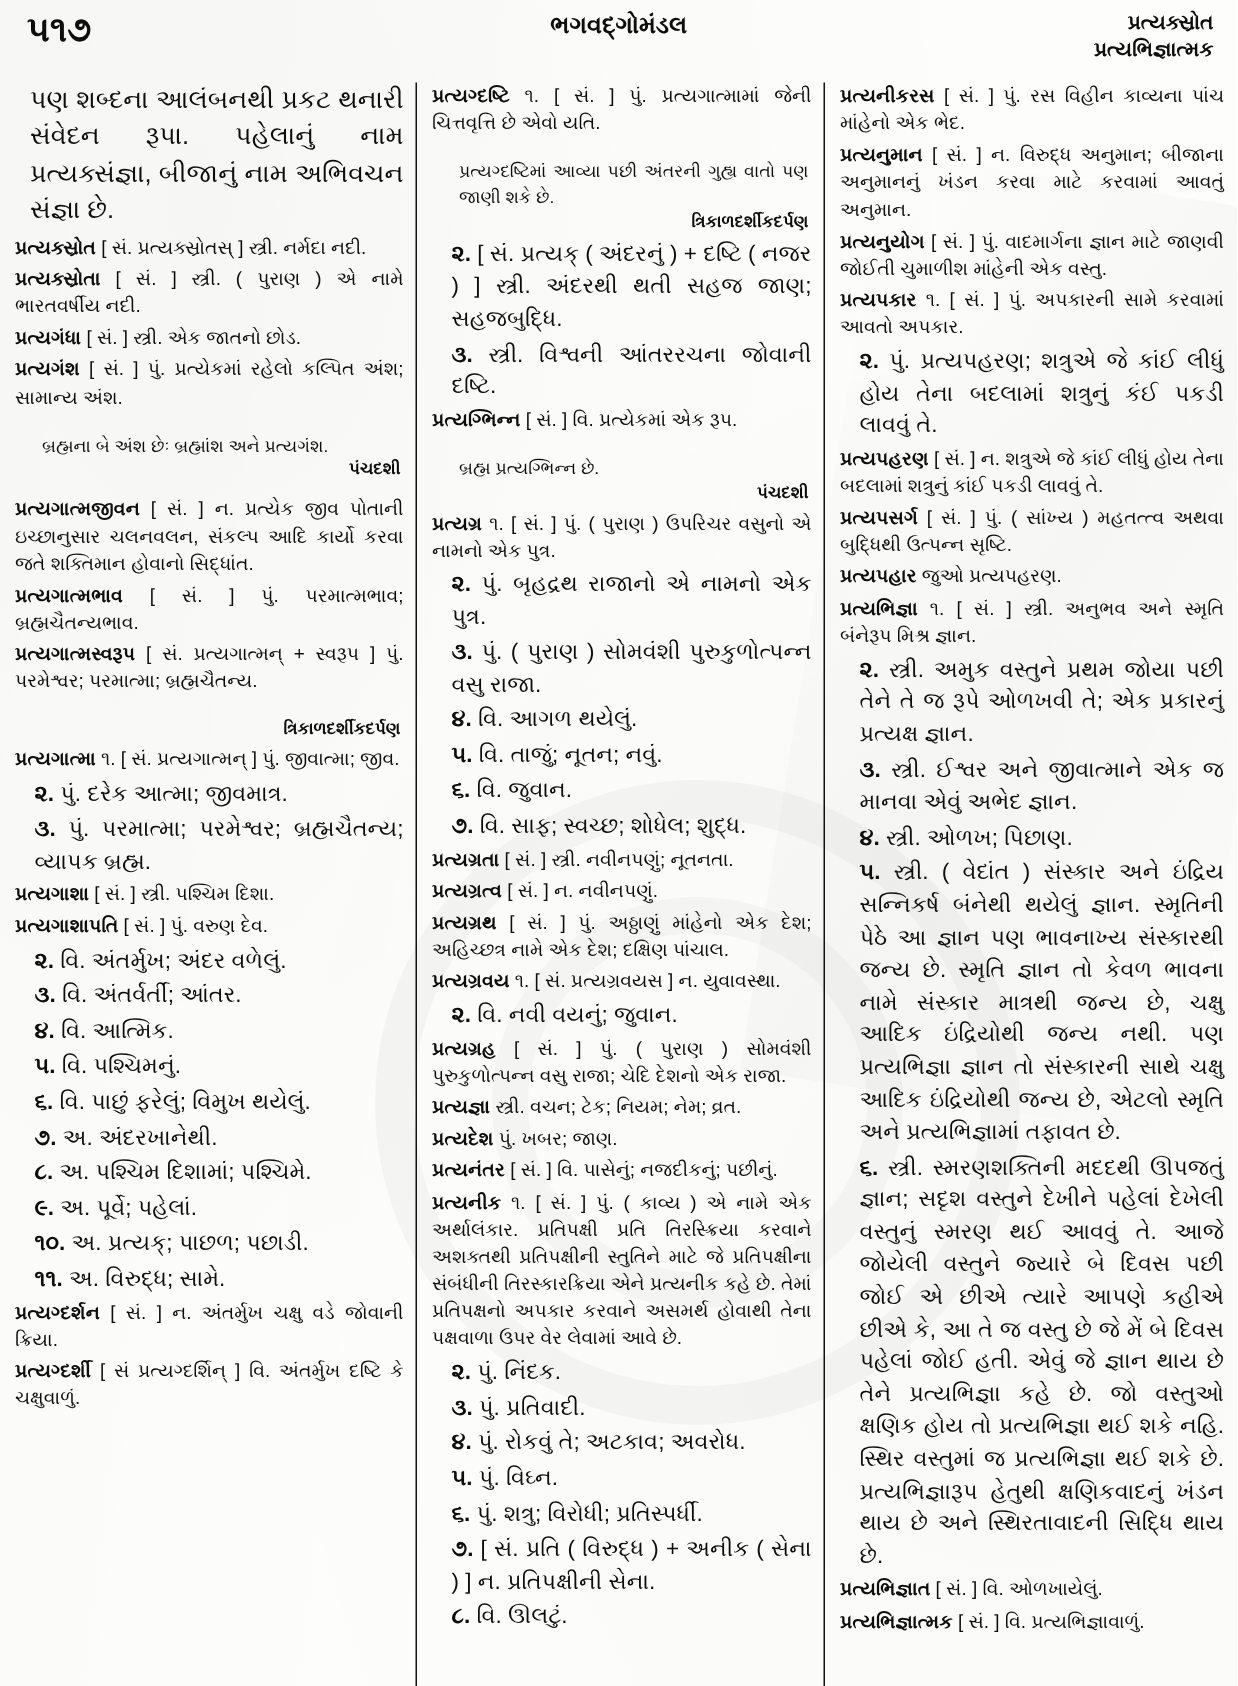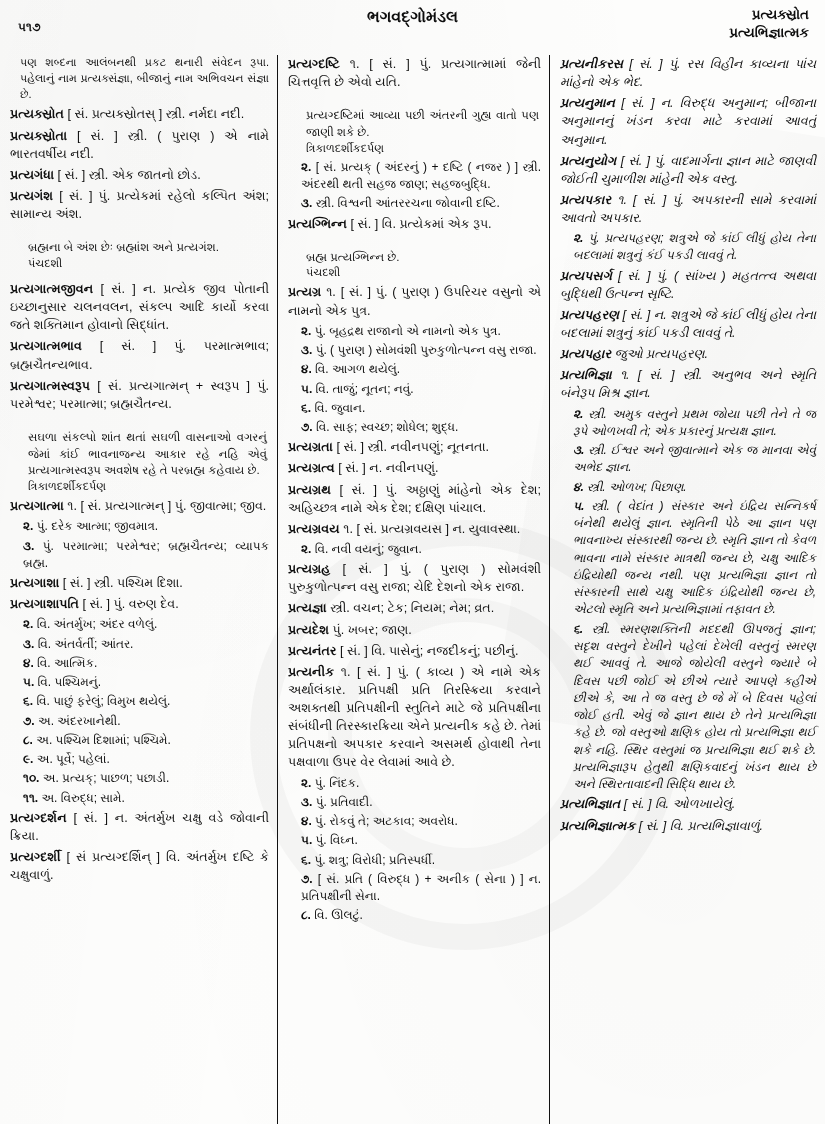--- a/index.html
+++ b/index.html
@@ -69,22 +69,22 @@
   #header {
     position: absolute;
     left: 0; top: 0;
     width: 825px;
     height: 54px;
     z-index: 5;
   }
   .hdr-page-no {
     position: absolute;
     left: 18px;
-    top: 20px;
-    font-size: 12px;
+    top: 6px;
+    font-size: 23px;
     font-weight: bold;
     letter-spacing: 0.2px;
   }
   .hdr-center {
     position: absolute;
     left: 0; right: 0;
     top: 8px;
     text-align: center;
     font-size: 16px;
     font-weight: bold;
@@ -111,65 +111,66 @@
   }
   .col {
     position: relative;
     box-sizing: border-box;
     height: 100%;
     padding: 0 8px 0 10px;
     overflow: hidden;
   }
   .col-left   { width: 277px; }
   .col-mid    { width: 272px; border-left: 1.4px solid #111; }
-  .col-right  { width: 275px; border-left: 1.4px solid #111; font-style: italic; }
+  .col-right  { width: 275px; border-left: 1.4px solid #111; }
 
   
   .entry {
     margin: 0 0 3px 0;
     font-size: 12.6px;
     line-height: 1.44;
     text-align: justify;
     text-justify: inter-word;
     hyphens: none;
   }
   .entry .hw {
     font-weight: bold;
     letter-spacing: 0.1px;
   }
   .sense {
     margin: 0 0 2px 0;
     padding-left: 13px;
-    font-size: 12px;
+    font-size: 15px;
     line-height: 1.44;
     text-align: justify;
   }
   .sense .num { font-weight: bold; }
   .cont {
     margin: 0 0 3px 0;
     padding-left: 10px;
-    font-size: 11px;
+    font-size: 17px;
     line-height: 1.44;
     text-align: justify;
   }
   
   .quote {
     margin: 16px 0 3px 0;
     padding-left: 18px;
     padding-right: 2px;
     font-size: 11.6px;
     line-height: 1.44;
     text-align: justify;
   }
   .quote-text { display: inline; }
   .cite {
     display: block;
-    text-align: left;
+    text-align: right;
     font-size: 11.2px;
     margin-top: -1px;
+    font-weight: bold;
   }
   .gap { height: 6px; }
 </style>
 </head>
 <body>
 
 <div id="page">
 
   <div id="watermark"></div>
   <div id="watermark-streak"></div>
@@ -188,21 +189,21 @@
         <div class="cont">પણ શબ્દના આલંબનથી પ્રકટ થનારી સંવેદન રૂપા. પહેલાનું નામ પ્રત્યક્સંજ્ઞા, બીજાનું નામ અભિવચન સંજ્ઞા છે.</div>
         <div class="entry"><span class="hw">પ્રત્યક્સ્રોત</span><span> [ સં. પ્રત્યક્સ્રોતસ્ ] સ્ત્રી. નર્મદા નદી.</span></div>
         <div class="entry"><span class="hw">પ્રત્યક્સ્રોતા</span><span> [ સં. ] સ્ત્રી. ( પુરાણ ) એ નામે ભારતવર્ષીય નદી.</span></div>
         <div class="entry"><span class="hw">પ્રત્યગંધા</span><span> [ સં. ] સ્ત્રી. એક જાતનો છોડ.</span></div>
         <div class="entry"><span class="hw">પ્રત્યગંશ</span><span> [ સં. ] પું. પ્રત્યેકમાં રહેલો કલ્પિત અંશ; સામાન્ય અંશ.</span></div>
         <div class="quote"><span class="quote-text">બ્રહ્મના બે અંશ છેઃ બ્રહ્માંશ અને પ્રત્યગંશ.</span><span class="cite">પંચદશી</span></div>
         <div class="gap"></div>
         <div class="entry"><span class="hw">પ્રત્યગાત્મજીવન</span><span> [ સં. ] ન. પ્રત્યેક જીવ પોતાની ઇચ્છાનુસાર ચલનવલન, સંકલ્પ આદિ કાર્યો કરવા જતે શક્તિમાન હોવાનો સિદ્ધાંત.</span></div>
         <div class="entry"><span class="hw">પ્રત્યગાત્મભાવ</span><span> [ સં. ] પું. પરમાત્મભાવ; બ્રહ્મચૈતન્યભાવ.</span></div>
         <div class="entry"><span class="hw">પ્રત્યગાત્મસ્વરૂપ</span><span> [ સં. પ્રત્યગાત્મન્ + સ્વરૂપ ] પું. પરમેશ્વર; પરમાત્મા; બ્રહ્મચૈતન્ય.</span></div>
-        <div class="quote"><span class="quote-text">સઘળા સંકલ્પો શાંત થતાં સઘળી વાસનાઓ વગરનું જેમાં કાંઈ ભાવનાજન્ય આકાર રહે નહિ એવું પ્રત્યગાત્મસ્વરૂપ અવશેષ રહે તે પરબ્રહ્મ કહેવાય છે.</span><span class="cite">ત્રિકાળદર્શીકદર્પણ</span></div>
+        <div class="quote"><span class="cite">ત્રિકાળદર્શીકદર્પણ</span></div>
         <div class="entry"><span class="hw">પ્રત્યગાત્મા</span><span> ૧. [ સં. પ્રત્યગાત્મન્ ] પું. જીવાત્મા; જીવ.</span></div>
         <div class="sense"><span class="num">૨.</span><span> પું. દરેક આત્મા; જીવમાત્ર.</span></div>
         <div class="sense"><span class="num">૩.</span><span> પું. પરમાત્મા; પરમેશ્વર; બ્રહ્મચૈતન્ય; વ્યાપક બ્રહ્મ.</span></div>
         <div class="entry"><span class="hw">પ્રત્યગાશા</span><span> [ સં. ] સ્ત્રી. પશ્ચિમ દિશા.</span></div>
         <div class="entry"><span class="hw">પ્રત્યગાશાપતિ</span><span> [ સં. ] પું. વરુણ દેવ.</span></div>
         <div class="sense"><span class="num">૨.</span><span> વિ. અંતર્મુખ; અંદર વળેલું.</span></div>
         <div class="sense"><span class="num">૩.</span><span> વિ. અંતર્વર્તી; આંતર.</span></div>
         <div class="sense"><span class="num">૪.</span><span> વિ. આત્મિક.</span></div>
         <div class="sense"><span class="num">૫.</span><span> વિ. પશ્ચિમનું.</span></div>
         <div class="sense"><span class="num">૬.</span><span> વિ. પાછું ફરેલું; વિમુખ થયેલું.</span></div>
@@ -245,22 +246,22 @@
         <div class="sense"><span class="num">૬.</span><span> પું. શત્રુ; વિરોધી; પ્રતિસ્પર્ધી.</span></div>
         <div class="sense"><span class="num">૭.</span><span> [ સં. પ્રતિ ( વિરુદ્ધ ) + અનીક ( સેના ) ] ન. પ્રતિપક્ષીની સેના.</span></div>
         <div class="sense"><span class="num">૮.</span><span> વિ. ઊલટું.</span></div>
       </div>
     <div class="col col-right" id="col-right">
         <div class="entry"><span class="hw">પ્રત્યનીકરસ</span><span> [ સં. ] પું. રસ વિહીન કાવ્યના પાંચ માંહેનો એક ભેદ.</span></div>
         <div class="entry"><span class="hw">પ્રત્યનુમાન</span><span> [ સં. ] ન. વિરુદ્ધ અનુમાન; બીજાના અનુમાનનું ખંડન કરવા માટે કરવામાં આવતું અનુમાન.</span></div>
         <div class="entry"><span class="hw">પ્રત્યનુયોગ</span><span> [ સં. ] પું. વાદમાર્ગના જ્ઞાન માટે જાણવી જોઈતી ચુમાળીશ માંહેની એક વસ્તુ.</span></div>
         <div class="entry"><span class="hw">પ્રત્યપકાર</span><span> ૧. [ સં. ] પું. અપકારની સામે કરવામાં આવતો અપકાર.</span></div>
         <div class="sense"><span class="num">૨.</span><span> પું. પ્રત્યપહરણ; શત્રુએ જે કાંઈ લીધું હોય તેના બદલામાં શત્રુનું કંઈ પકડી લાવવું તે.</span></div>
+        <div class="entry"><span class="hw">પ્રત્યપહરણ</span><span> [ સં. ] ન. શત્રુએ જે કાંઈ લીધું હોય તેના બદલામાં શત્રુનું કાંઈ પકડી લાવવું તે.</span></div>
         <div class="entry"><span class="hw">પ્રત્યપસર્ગ</span><span> [ સં. ] પું. ( સાંખ્ય ) મહતત્ત્વ અથવા બુદ્ધિથી ઉત્પન્ન સૃષ્ટિ.</span></div>
-        <div class="entry"><span class="hw">પ્રત્યપહરણ</span><span> [ સં. ] ન. શત્રુએ જે કાંઈ લીધું હોય તેના બદલામાં શત્રુનું કાંઈ પકડી લાવવું તે.</span></div>
         <div class="entry"><span class="hw">પ્રત્યપહાર</span><span> જુઓ પ્રત્યપહરણ.</span></div>
         <div class="entry"><span class="hw">પ્રત્યભિજ્ઞા</span><span> ૧. [ સં. ] સ્ત્રી. અનુભવ અને સ્મૃતિ બંનેરૂપ મિશ્ર જ્ઞાન.</span></div>
         <div class="sense"><span class="num">૨.</span><span> સ્ત્રી. અમુક વસ્તુને પ્રથમ જોયા પછી તેને તે જ રૂપે ઓળખવી તે; એક પ્રકારનું પ્રત્યક્ષ જ્ઞાન.</span></div>
         <div class="sense"><span class="num">૩.</span><span> સ્ત્રી. ઈશ્વર અને જીવાત્માને એક જ માનવા એવું અભેદ જ્ઞાન.</span></div>
         <div class="sense"><span class="num">૪.</span><span> સ્ત્રી. ઓળખ; પિછાણ.</span></div>
         <div class="sense"><span class="num">૫.</span><span> સ્ત્રી. ( વેદાંત ) સંસ્કાર અને ઇંદ્રિય સન્નિકર્ષ બંનેથી થયેલું જ્ઞાન. સ્મૃતિની પેઠે આ જ્ઞાન પણ ભાવનાખ્ય સંસ્કારથી જન્ય છે. સ્મૃતિ જ્ઞાન તો કેવળ ભાવના નામે સંસ્કાર માત્રથી જન્ય છે, ચક્ષુ આદિક ઇંદ્રિયોથી જન્ય નથી. પણ પ્રત્યભિજ્ઞા જ્ઞાન તો સંસ્કારની સાથે ચક્ષુ આદિક ઇંદ્રિયોથી જન્ય છે, એટલો સ્મૃતિ અને પ્રત્યભિજ્ઞામાં તફાવત છે.</span></div>
         <div class="sense"><span class="num">૬.</span><span> સ્ત્રી. સ્મરણશક્તિની મદદથી ઊપજતું જ્ઞાન; સદૃશ વસ્તુને દેખીને પહેલાં દેખેલી વસ્તુનું સ્મરણ થઈ આવવું તે. આજે જોયેલી વસ્તુને જ્યારે બે દિવસ પછી જોઈ એ છીએ ત્યારે આપણે કહીએ છીએ કે, આ તે જ વસ્તુ છે જે મેં બે દિવસ પહેલાં જોઈ હતી. એવું જે જ્ઞાન થાય છે તેને પ્રત્યભિજ્ઞા કહે છે. જો વસ્તુઓ ક્ષણિક હોય તો પ્રત્યભિજ્ઞા થઈ શકે નહિ. સ્થિર વસ્તુમાં જ પ્રત્યભિજ્ઞા થઈ શકે છે. પ્રત્યભિજ્ઞારૂપ હેતુથી ક્ષણિકવાદનું ખંડન થાય છે અને સ્થિરતાવાદની સિદ્ધિ થાય છે.</span></div>
         <div class="entry"><span class="hw">પ્રત્યભિજ્ઞાત</span><span> [ સં. ] વિ. ઓળખાયેલું.</span></div>
         <div class="entry"><span class="hw">પ્રત્યભિજ્ઞાત્મક</span><span> [ સં. ] વિ. પ્રત્યભિજ્ઞાવાળું.</span></div>
       </div>

